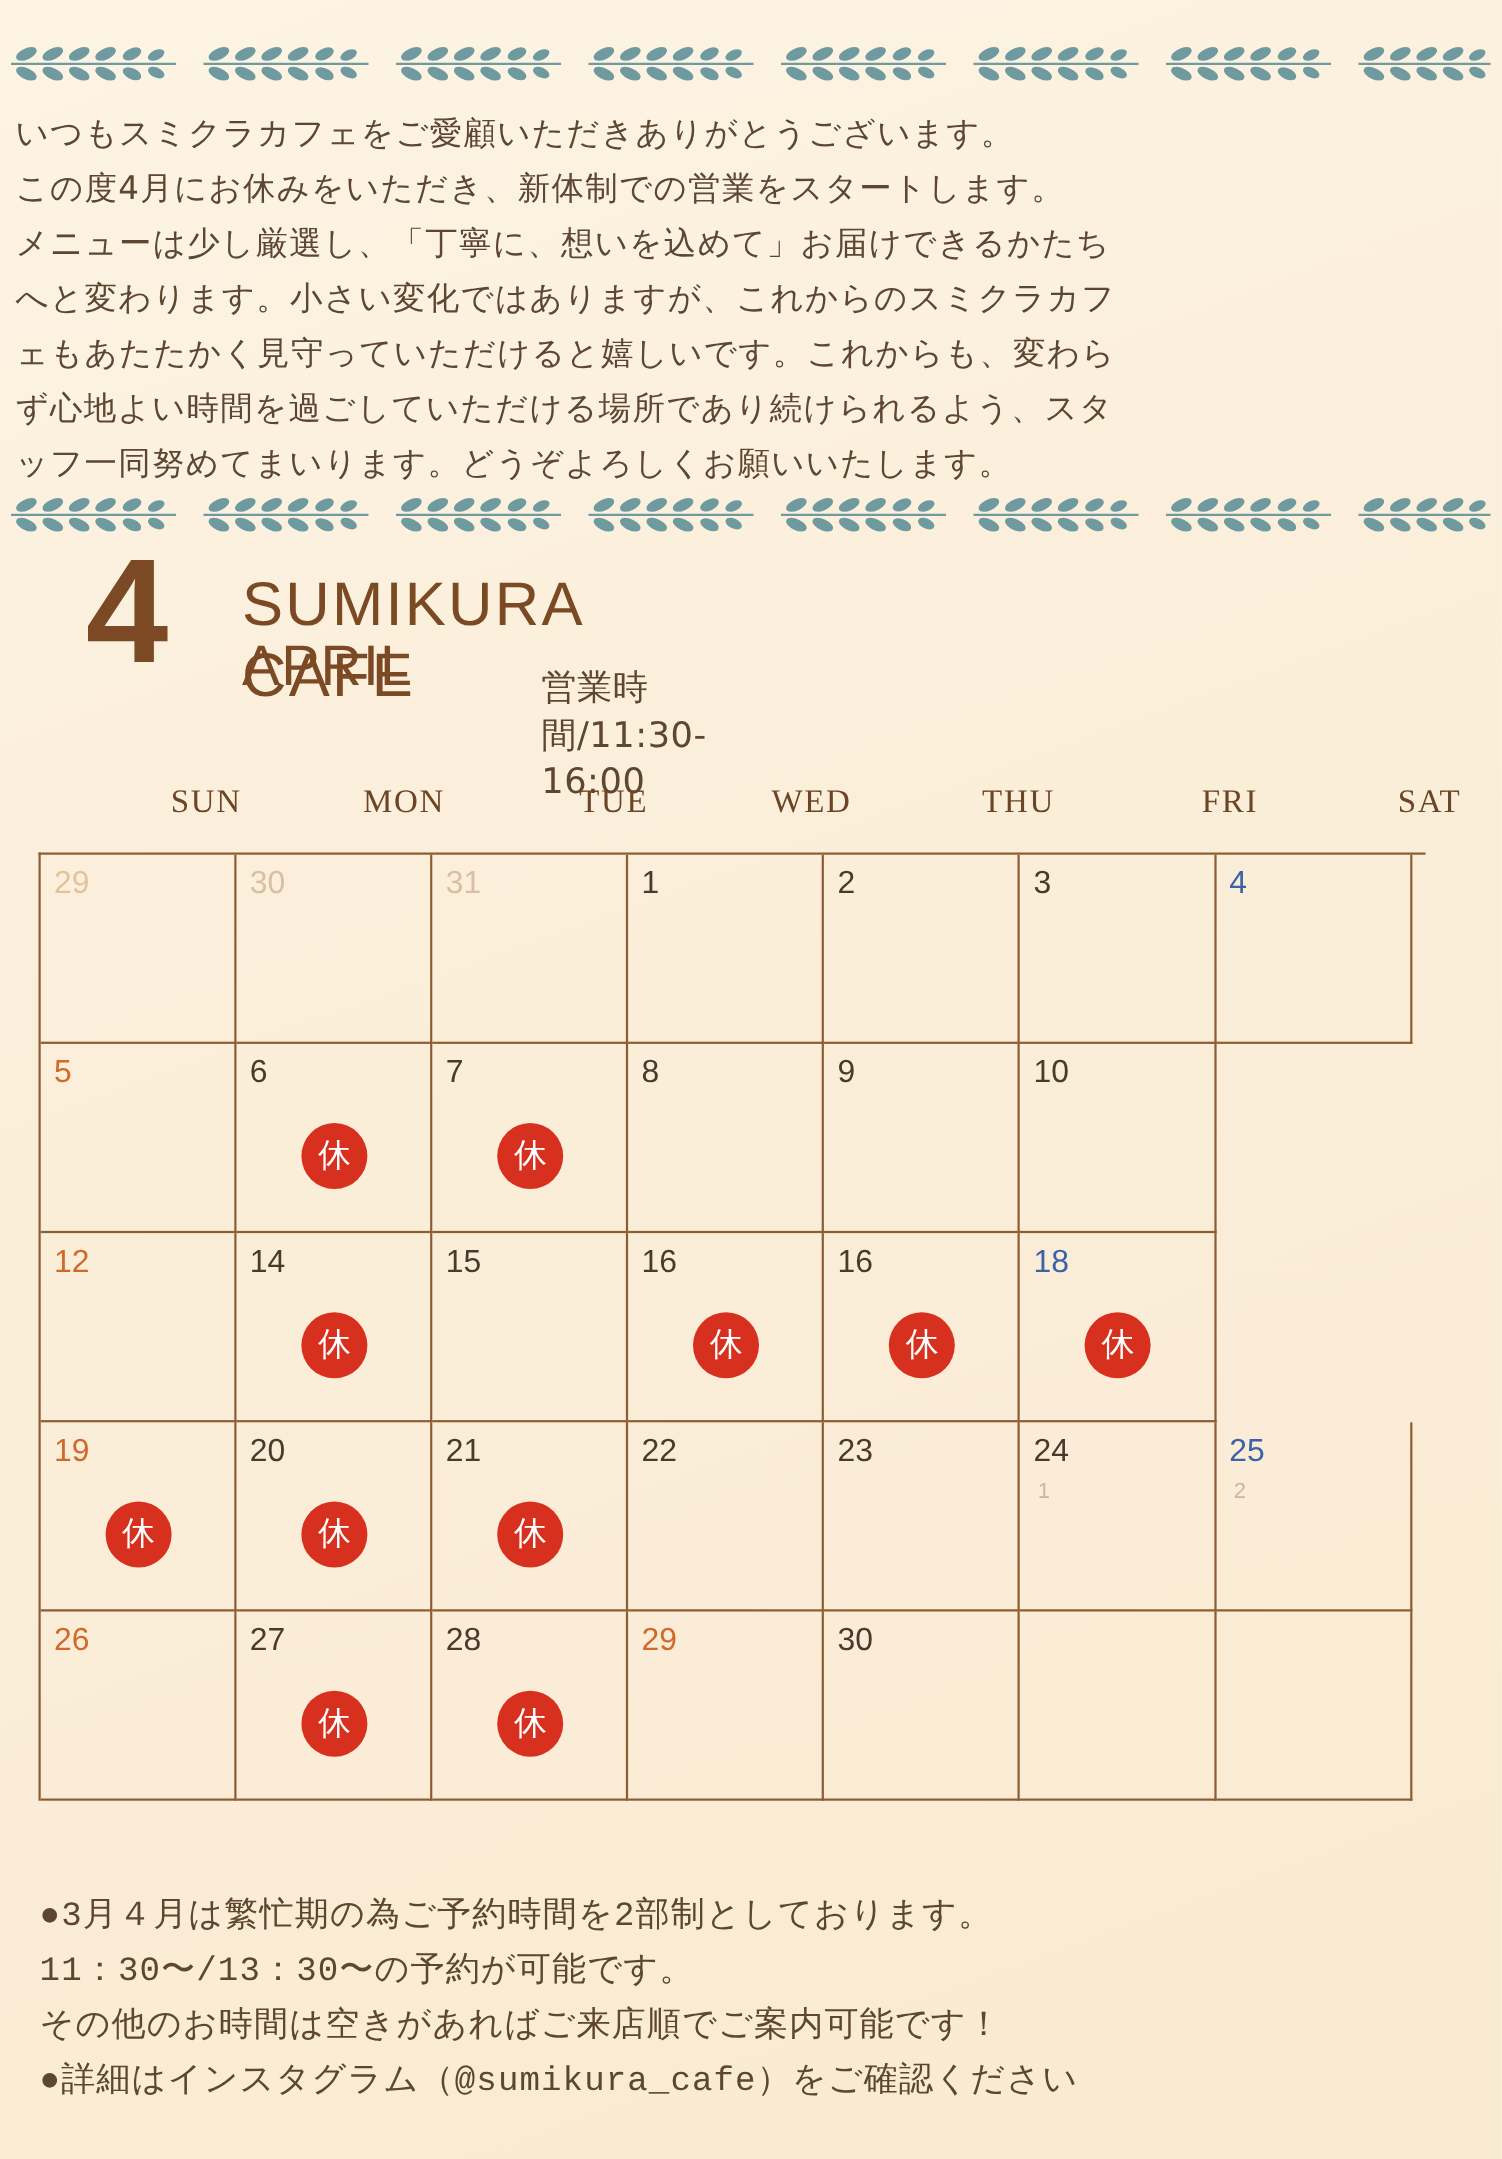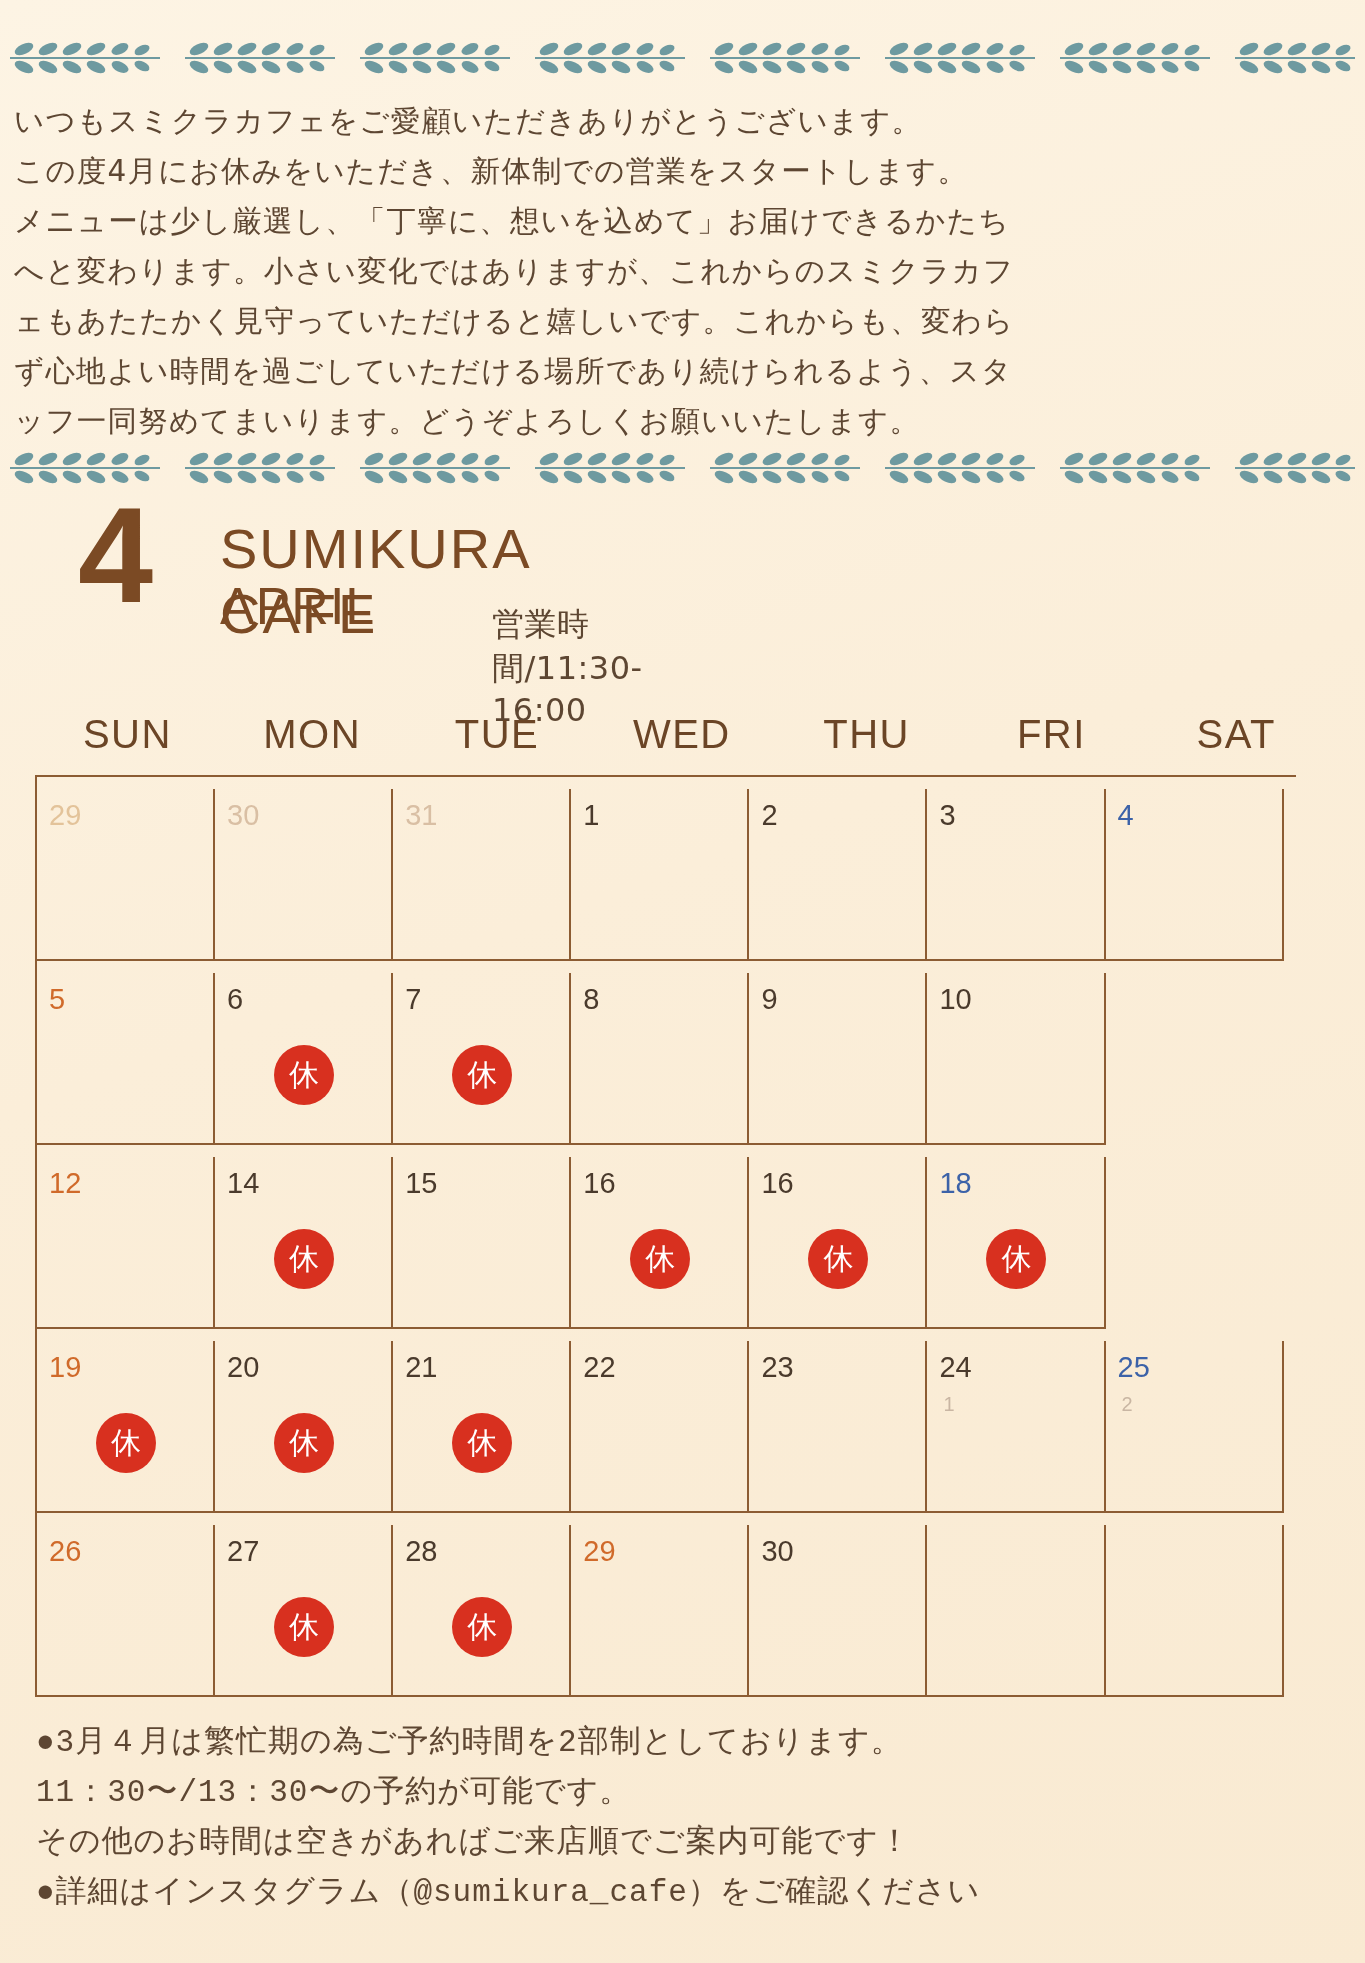--- a/index.html
+++ b/index.html
@@ -96,39 +96,38 @@
   
   .weekdays {
     position: absolute;
     top: 712px;
     left: 35px;
     width: 1294px;
     display: flex;
   }
   .weekdays .wd {
     width: 184.8px;
-    text-align: center;
-    font-size: 40px;
+    text-align: right;
+    font-size: 30px;
     letter-spacing: 1.5px;
     color: #6b4526;
-    font-family: Liberation Sans, sans-serif;
+    font-family: Liberation Serif, serif;
   }
 
   
   .calendar {
     position: absolute;
     top: 775px;
     left: 35px;
     width: 1259px;
     border-left: 2px solid #8c5c33;
     border-top: 2px solid #8c5c33;
   }
   .week {
     display: flex;
-    margin-top: 12px;
   }
   .cell {
     width: 178.1px;
     height: 172px;
     border-right: 2px solid #8c5c33;
     border-bottom: 2px solid #8c5c33;
     position: relative;
     box-sizing: border-box;
   }
   .daynum {

